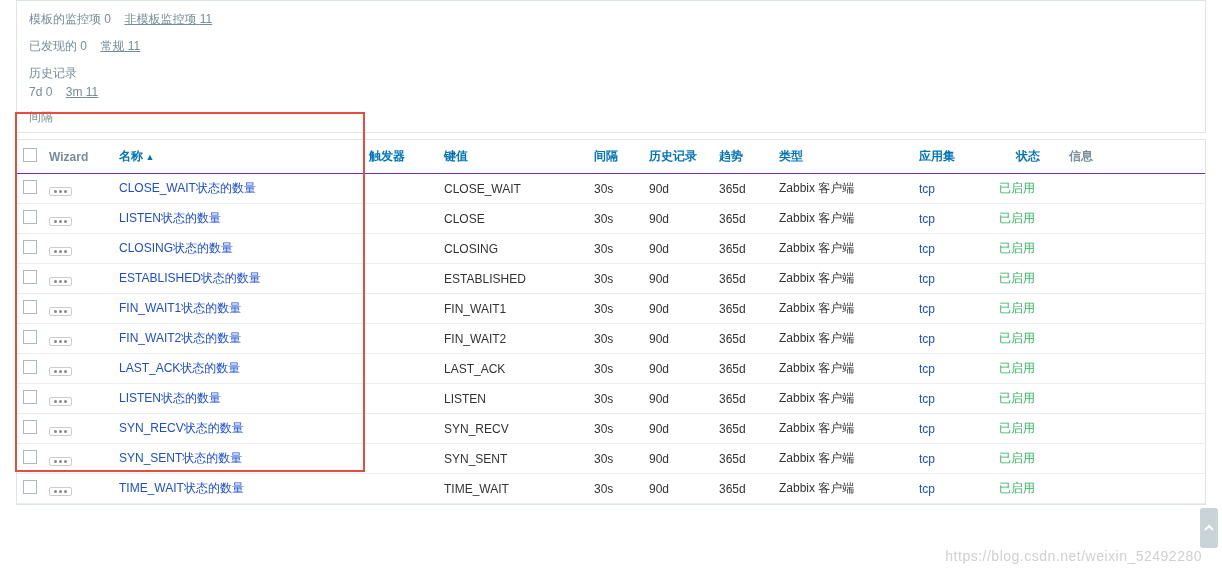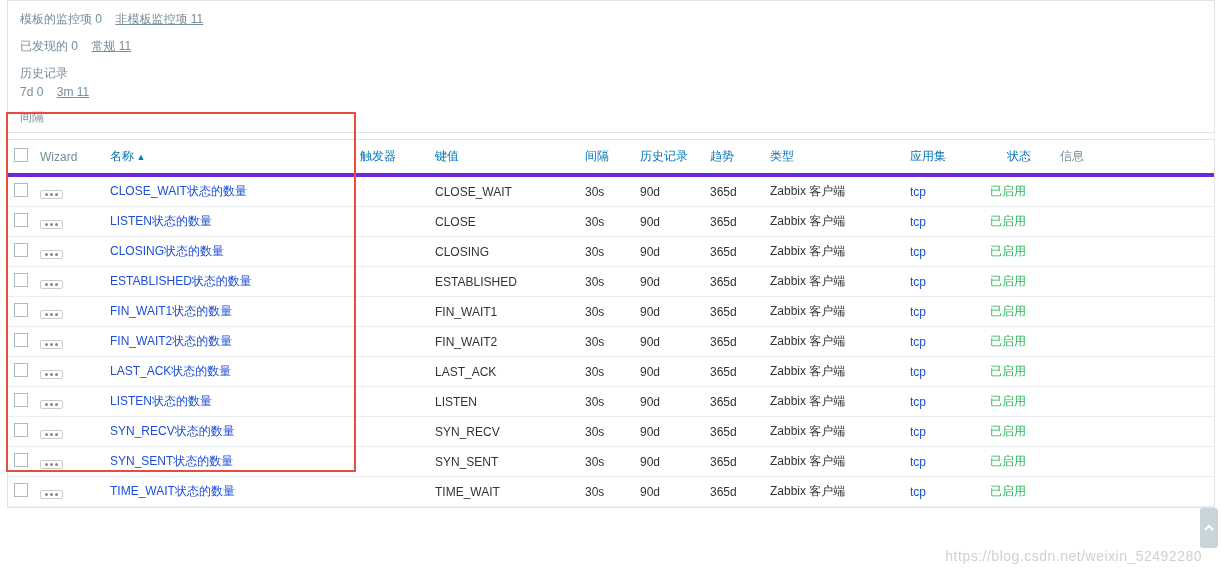--- a/index.html
+++ b/index.html
@@ -1,25 +1,25 @@
 <!DOCTYPE html>
 <html><head>
 <meta charset="utf-8">
 <style>
   * { box-sizing: border-box; margin: 0; padding: 0; }
   body { font-family: Arial, "Helvetica Neue", Helvetica, sans-serif; font-size: 12px; color: #333; background: #fff; width: 1222px; }
-  .page { padding: 0 7px; }
+  .page { padding: 0 16px; }
   .filterblock { border: 1px solid #dfe4e7; background: #fff; padding: 10px 12px 0 12px; margin-bottom: 6px; position: relative; }
   .fgroup { margin-bottom: 10px; }
   .fgroup .lbl { color: #768d99; margin-bottom: 3px; }
   .fgroup .vals a, .fgroup .vals span.val { color: #768d99; margin-right: 10px; cursor: pointer; }
   .fgroup .vals .ul { text-decoration: underline; }
   .highlight-box { position: absolute; border: 2px solid #e74c3c; pointer-events: none; }
   .table { width: 100%; border-collapse: collapse; }
-  .table th { text-align: left; font-weight: normal; color: #0275b8; padding: 8px 6px; border-bottom: 4px solid #6d28d9; cursor: pointer; }
+  .table th { text-align: left; font-weight: bold; color: #0275b8; padding: 8px 6px; border-bottom: 1px solid #6d28d9; cursor: pointer; }
   .table th.nolink { color: #768d99; cursor: default; }
   .table td { padding: 6px 6px; border-bottom: 1px solid #ebeef0; vertical-align: middle; color: #333; }
   .chk { width: 14px; height: 14px; border: 1px solid #acbbc2; display: inline-block; background: #fff; }
   .dots { display: inline-flex; gap: 2px; align-items: center; border: 1px solid #ccc; border-radius: 2px; padding: 2px 4px; cursor: pointer; }
   .dots span { width: 3px; height: 3px; background: #888; border-radius: 50%; display: inline-block; }
   a.link { color: #1d4ed8; text-decoration: none; }
   .status-enabled { color: #2eb35b; }
   .sort-asc::after { content: " ▲"; font-size: 9px; color: #0275b8; }
   .watermark { position: fixed; right: 20px; bottom: 24px; color: #d0d0d0; font-size: 14px; letter-spacing: 0.5px; pointer-events: none; }
   .scrolltop { position: fixed; right: 4px; bottom: 40px; width: 18px; height: 40px; background: #c9d4d9; border-radius: 3px; display: flex; align-items: center; justify-content: center; color: #fff; cursor: pointer; }

